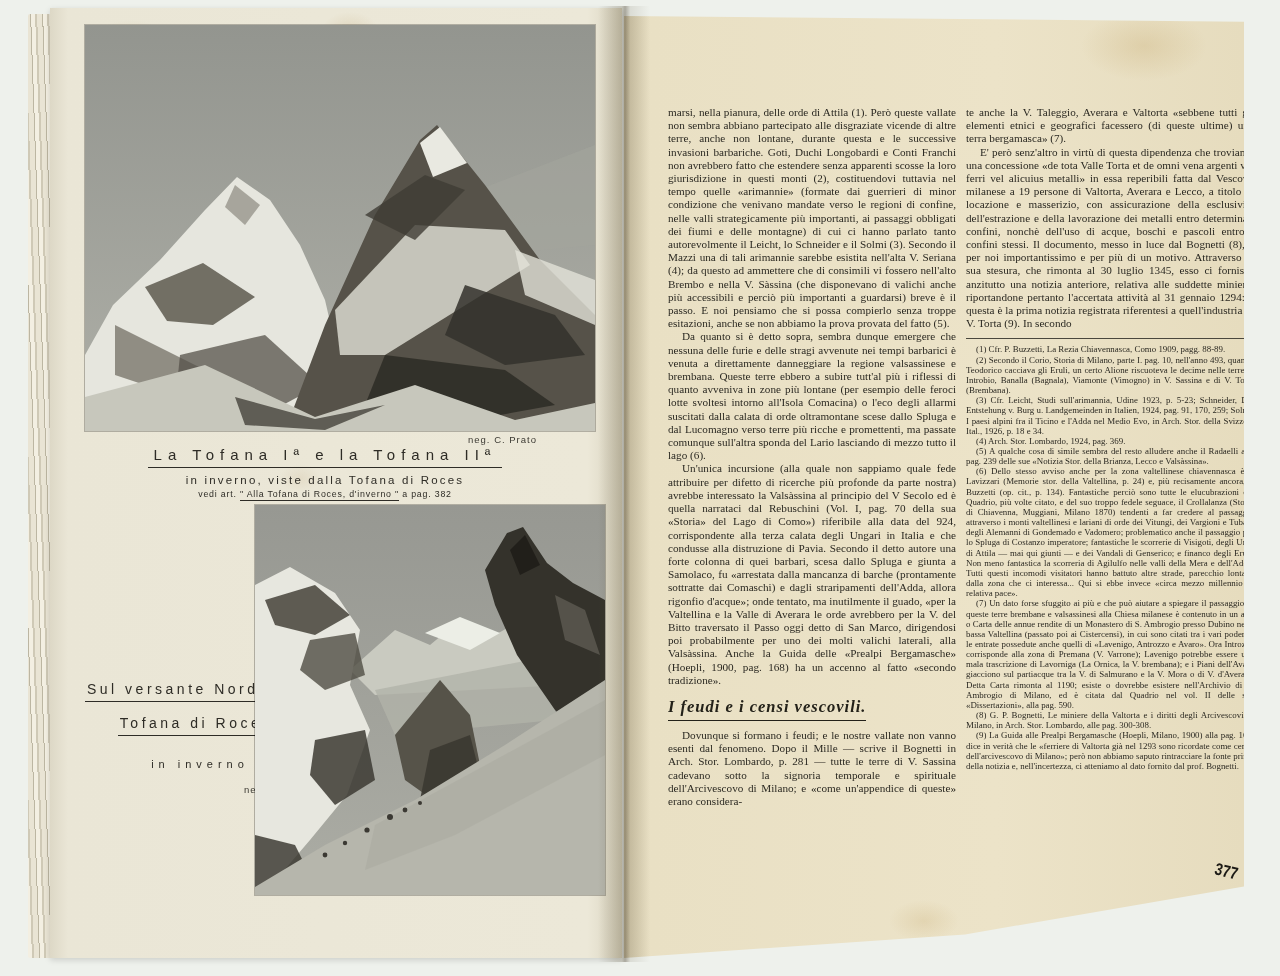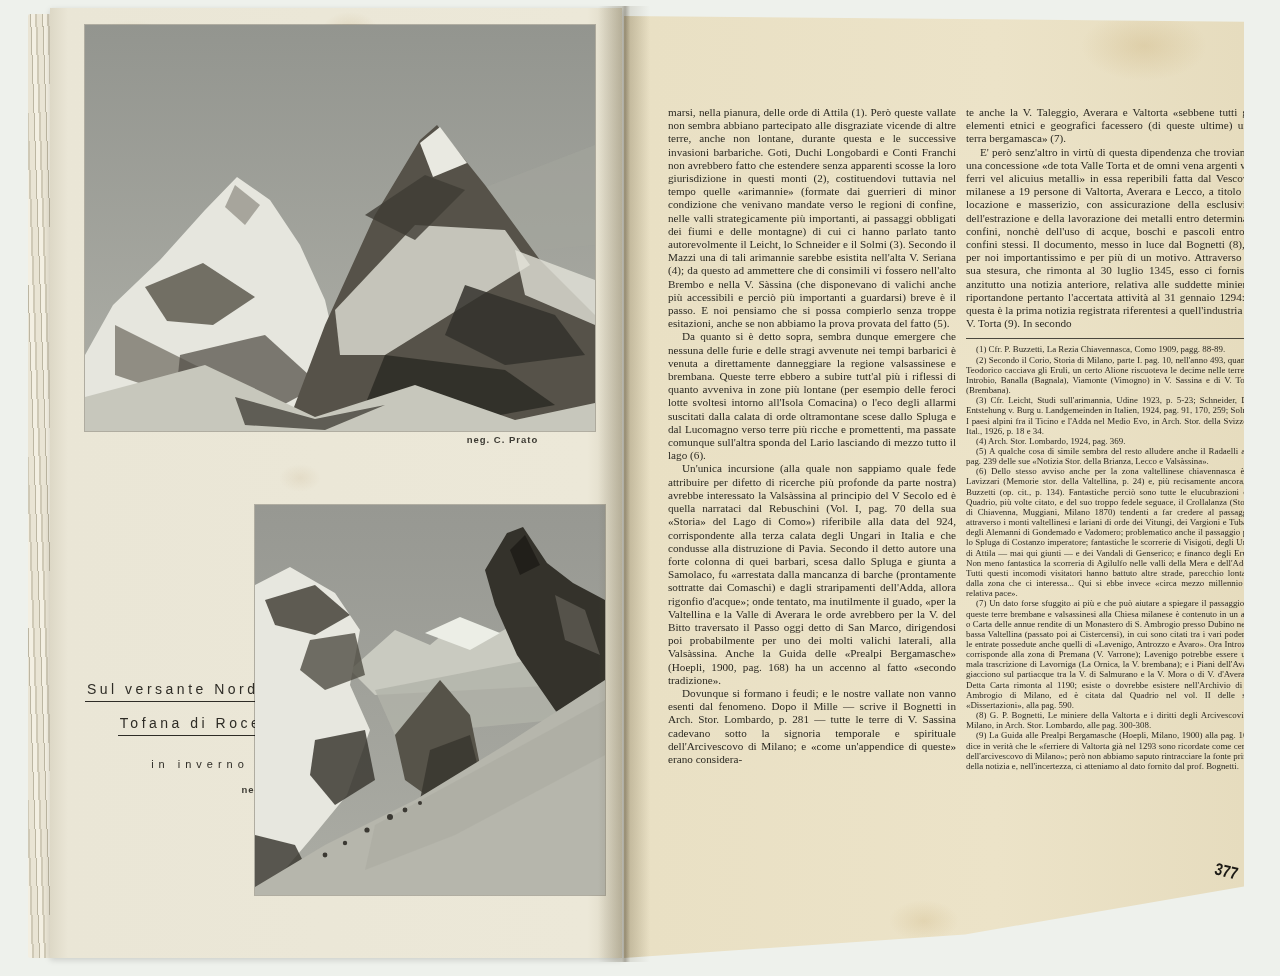--- a/index.html
+++ b/index.html
@@ -30,21 +30,21 @@
   .gutter{position:absolute;left:570px;top:0;width:52px;height:956px;
     background:linear-gradient(90deg,transparent 0,rgba(80,70,45,.25) 46%,rgba(60,50,30,.38) 52%,rgba(80,70,45,.12) 62%,transparent 100%);
     pointer-events:none;}
 
   
   .photo-frame{position:absolute;background:#777;box-shadow:0 0 0 1px rgba(0,0,0,.25);}
   .photo-frame svg{display:block;width:100%;height:100%;}
   #photo-top{left:35px;top:17px;width:510px;height:406px;}
   #photo-bottom{left:205px;top:497px;width:350px;height:390px;}
 
-  .credit{font-family:"Liberation Sans",sans-serif;font-size:9.5px;color:#3c3a33;letter-spacing:1px;font-weight:bold;}
+  .credit{font-family:"Liberation Sans",sans-serif;font-size:9.5px;color:#3c3a33;letter-spacing:1px;}
   #credit-top{position:absolute;left:360px;top:426px;width:185px;text-align:center;}
 
   #caption-top{position:absolute;left:60px;top:438px;width:430px;text-align:center;
     font-family:"Liberation Sans",sans-serif;color:#2e2c26;}
   #caption-top .cap-title{display:inline-block;font-size:15px;letter-spacing:6px;
     border-bottom:1.4px solid #2e2c26;padding:0 6px 4px 6px;white-space:nowrap;}
   #caption-top .cap-sub{margin-top:6px;font-size:11.5px;letter-spacing:2.2px;}
   #caption-top .cap-note{margin-top:3px;font-size:8.8px;letter-spacing:.8px;}
   #caption-top .cap-note .q{border-bottom:1px solid #2e2c26;padding-bottom:1px;}
 
@@ -105,20 +105,25 @@
         <polygon points="380,260 470,290 500,330 420,340 360,310" fill="#33312b" opacity=".85"></polygon>
         <polygon points="300,330 420,345 470,380 360,400 280,380" fill="#2f2d27" opacity=".9"></polygon>
 
         <polygon points="0,406 0,372 120,340 230,392 330,360 430,395 510,378 510,406" fill="#c7c7bc"></polygon>
         <polygon points="150,372 230,394 300,380 240,405 160,400" fill="#45423b" opacity=".8"></polygon>
       </svg>
     </div>
 
     <div class="credit" id="credit-top">neg. C. Prato</div>
 
+    <div id="caption-top">
+      <div class="cap-title">La Tofana Iª e la Tofana IIª</div>
+      <div class="cap-sub">in inverno, viste dalla Tofana di Roces</div>
+      <div class="cap-note"><span>vedi art. </span><span class="q">" Alla Tofana di Roces, d'inverno "</span><span> a pag. 382</span></div>
+    </div>
 
     <div id="caption-side">
       <div><span class="cs-line">Sul versante Nord della</span></div>
       <div><span class="cs-line">Tofana di Roces,</span></div>
       <div class="cs-line3">in inverno</div>
       <div class="credit cs-credit">neg. C. Prato</div>
     </div>
 
     <div class="photo-frame" id="photo-bottom">
       <svg viewBox="0 0 350 390" preserveAspectRatio="none">
@@ -158,20 +163,21 @@
       </svg>
     </div>
   </div>
 
   <div class="page-right">
 
     <div class="col" id="col1">
       <p class="cont">marsi, nella pianura, delle orde di Attila (1). Però queste vallate non sembra abbiano partecipato alle disgraziate vicende di altre terre, anche non lontane, durante questa e le successive invasioni barbariche. Goti, Duchi Longobardi e Conti Franchi non avrebbero fatto che estendere senza apparenti scosse la loro giurisdizione in questi monti (2), costituendovi tuttavia nel tempo quelle «arimannie» (formate dai guerrieri di minor condizione che venivano mandate verso le regioni di confine, nelle valli strategicamente più importanti, ai passaggi obbligati dei fiumi e delle montagne) di cui ci hanno parlato tanto autorevolmente il Leicht, lo Schneider e il Solmi (3). Secondo il Mazzi una di tali arimannie sarebbe esistita nell'alta V. Seriana (4); da questo ad ammettere che di consimili vi fossero nell'alto Brembo e nella V. Sàssina (che disponevano di valichi anche più accessibili e perciò più importanti a guardarsi) breve è il passo. E noi pensiamo che si possa compierlo senza troppe esitazioni, anche se non abbiamo la prova provata del fatto (5).</p>
       <p>Da quanto si è detto sopra, sembra dunque emergere che nessuna delle furie e delle stragi avvenute nei tempi barbarici è venuta a direttamente danneggiare la regione valsassinese e brembana. Queste terre ebbero a subire tutt'al più i riflessi di quanto avveniva in zone più lontane (per esempio delle feroci lotte svoltesi intorno all'Isola Comacina) o l'eco degli allarmi suscitati dalla calata di orde oltramontane scese dallo Spluga e dal Lucomagno verso terre più ricche e promettenti, ma passate comunque sull'altra sponda del Lario lasciando di mezzo tutto il lago (6).</p>
       <p>Un'unica incursione (alla quale non sappiamo quale fede attribuire per difetto di ricerche più profonde da parte nostra) avrebbe interessato la Valsàssina al principio del V Secolo ed è quella narrataci dal Rebuschini (Vol. I, pag. 70 della sua «Storia» del Lago di Como») riferibile alla data del 924, corrispondente alla terza calata degli Ungari in Italia e che condusse alla distruzione di Pavia. Secondo il detto autore una forte colonna di quei barbari, scesa dallo Spluga e giunta a Samolaco, fu «arrestata dalla mancanza di barche (prontamente sottratte dai Comaschi) e dagli straripamenti dell'Adda, allora rigonfio d'acque»; onde tentato, ma inutilmente il guado, «per la Valtellina e la Valle di Averara le orde avrebbero per la V. del Bitto traversato il Passo oggi detto di San Marco, dirigendosi poi probabilmente per uno dei molti valichi laterali, alla Valsàssina. Anche la Guida delle «Prealpi Bergamasche» (Hoepli, 1900, pag. 168) ha un accenno al fatto «secondo tradizione».</p>
+      <h2><span>I feudi e i censi vescovili.</span></h2>
       <p>Dovunque si formano i feudi; e le nostre vallate non vanno esenti dal fenomeno. Dopo il Mille — scrive il Bognetti in Arch. Stor. Lombardo, p. 281 — tutte le terre di V. Sassina cadevano sotto la signoria temporale e spirituale dell'Arcivescovo di Milano; e «come un'appendice di queste» erano considera-</p>
     </div>
 
     <div class="col" id="col2">
       <p class="cont">te anche la V. Taleggio, Averara e Valtorta «sebbene tutti gli elementi etnici e geografici facessero (di queste ultime) una terra bergamasca» (7).</p>
       <p>E' però senz'altro in virtù di questa dipendenza che troviamo una concessione «de tota Valle Torta et de omni vena argenti vel ferri vel alicuius metalli» in essa reperibili fatta dal Vescovo milanese a 19 persone di Valtorta, Averara e Lecco, a titolo di locazione e masserizio, con assicurazione della esclusività dell'estrazione e della lavorazione dei metalli entro determinati confini, nonchè dell'uso di acque, boschi e pascoli entro i confini stessi. Il documento, messo in luce dal Bognetti (8), è per noi importantissimo e per più di un motivo. Attraverso la sua stesura, che rimonta al 30 luglio 1345, esso ci fornisce anzitutto una notizia anteriore, relativa alle suddette miniere, riportandone pertanto l'accertata attività al 31 gennaio 1294: e questa è la prima notizia registrata riferentesi a quell'industria in V. Torta (9). In secondo</p>
       <div class="footnotes">
         <p>(1) Cfr. P. Buzzetti, La Rezia Chiavennasca, Como 1909, pagg. 88-89.</p>
         <p>(2) Secondo il Corio, Storia di Milano, parte I. pag. 10, nell'anno 493, quando Teodorico cacciava gli Eruli, un certo Alione riscuoteva le decime nelle terre di Introbio, Banalla (Bagnala), Viamonte (Vimogno) in V. Sassina e di V. Torta (Brembana).</p>
         <p>(3) Cfr. Leicht, Studi sull'arimannia, Udine 1923, p. 5-23; Schneider, Die Entstehung v. Burg u. Landgemeinden in Italien, 1924, pag. 91, 170, 259; Solmi, I paesi alpini fra il Ticino e l'Adda nel Medio Evo, in Arch. Stor. della Svizzera Ital., 1926, p. 18 e 34.</p>

